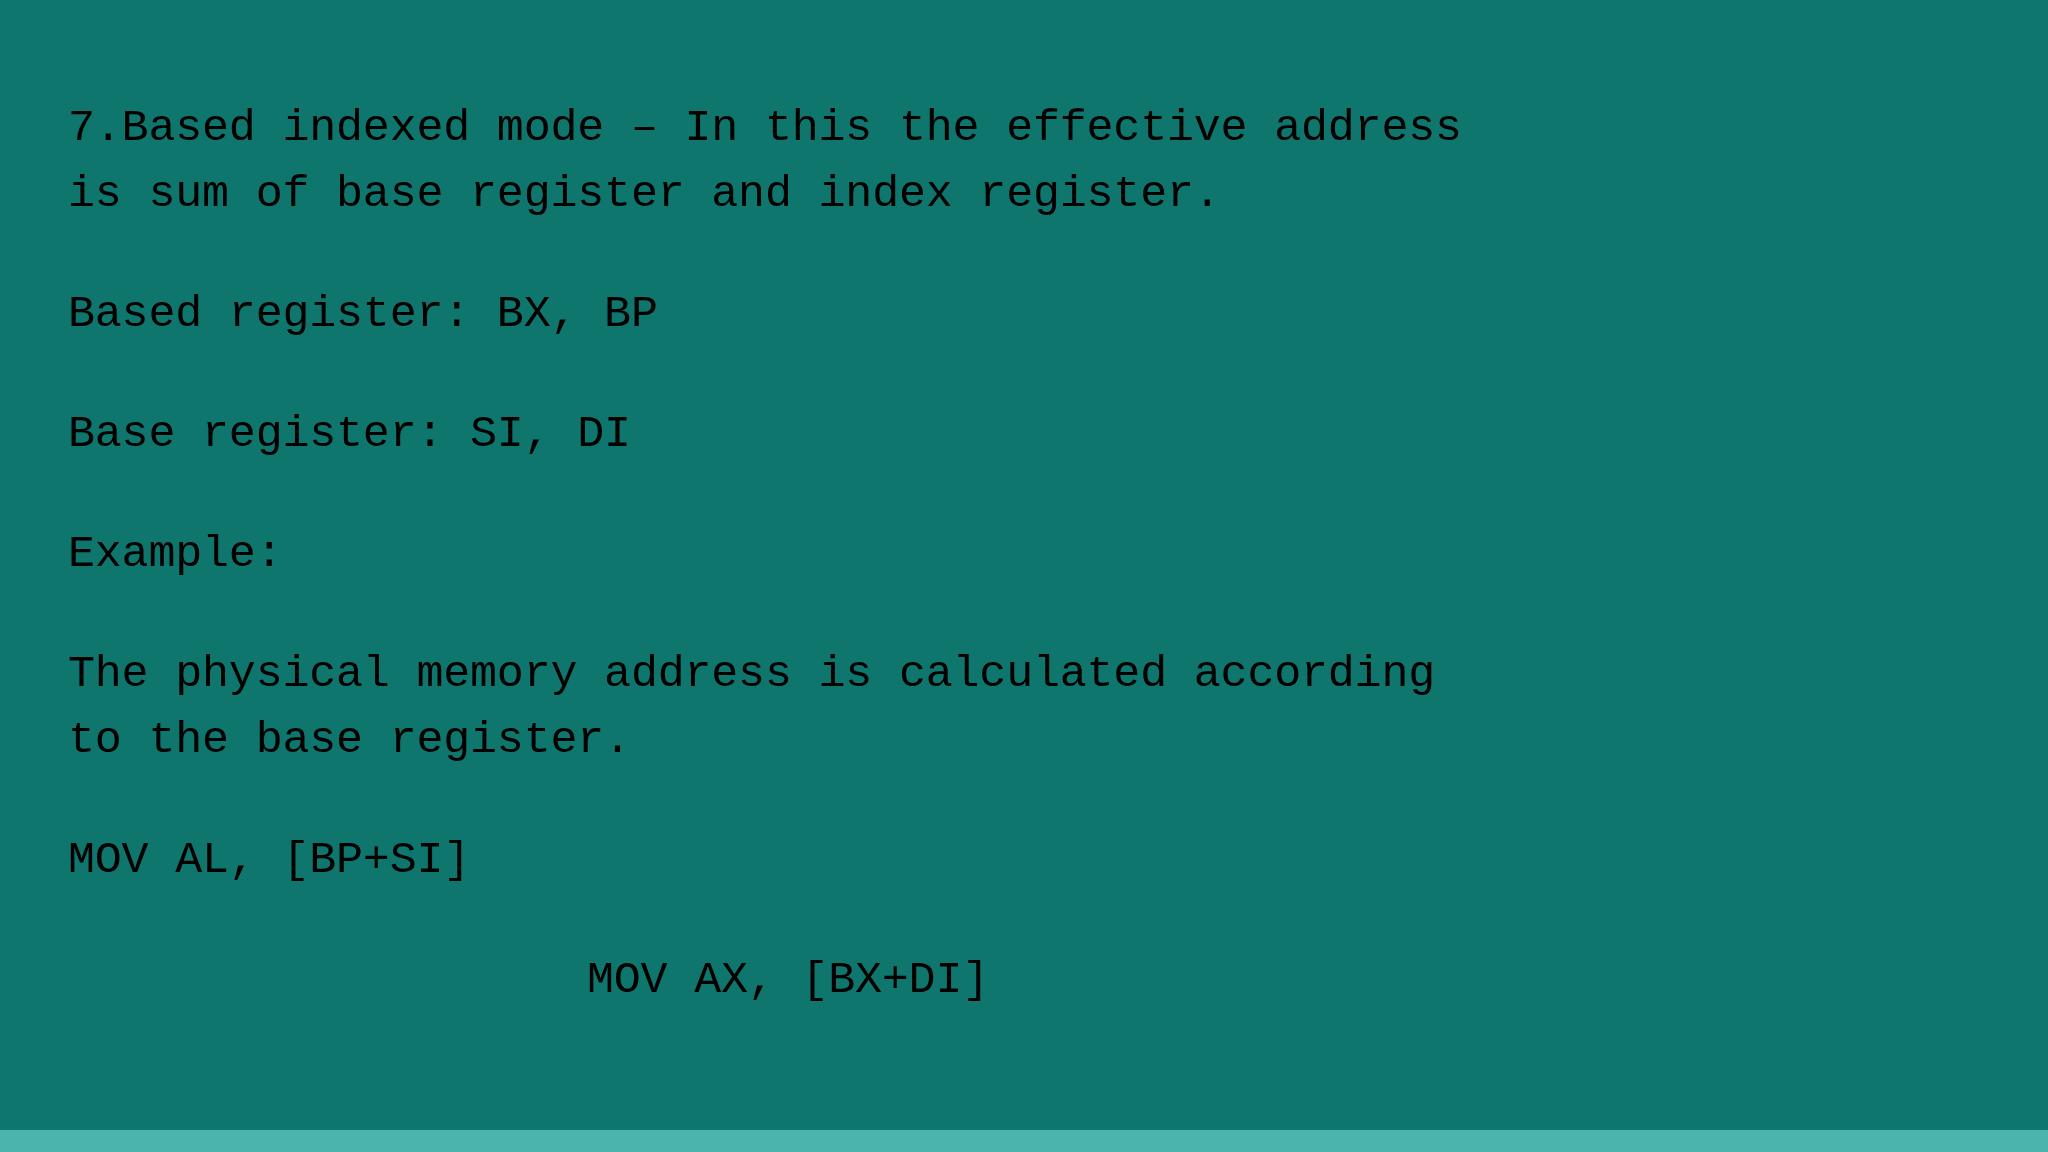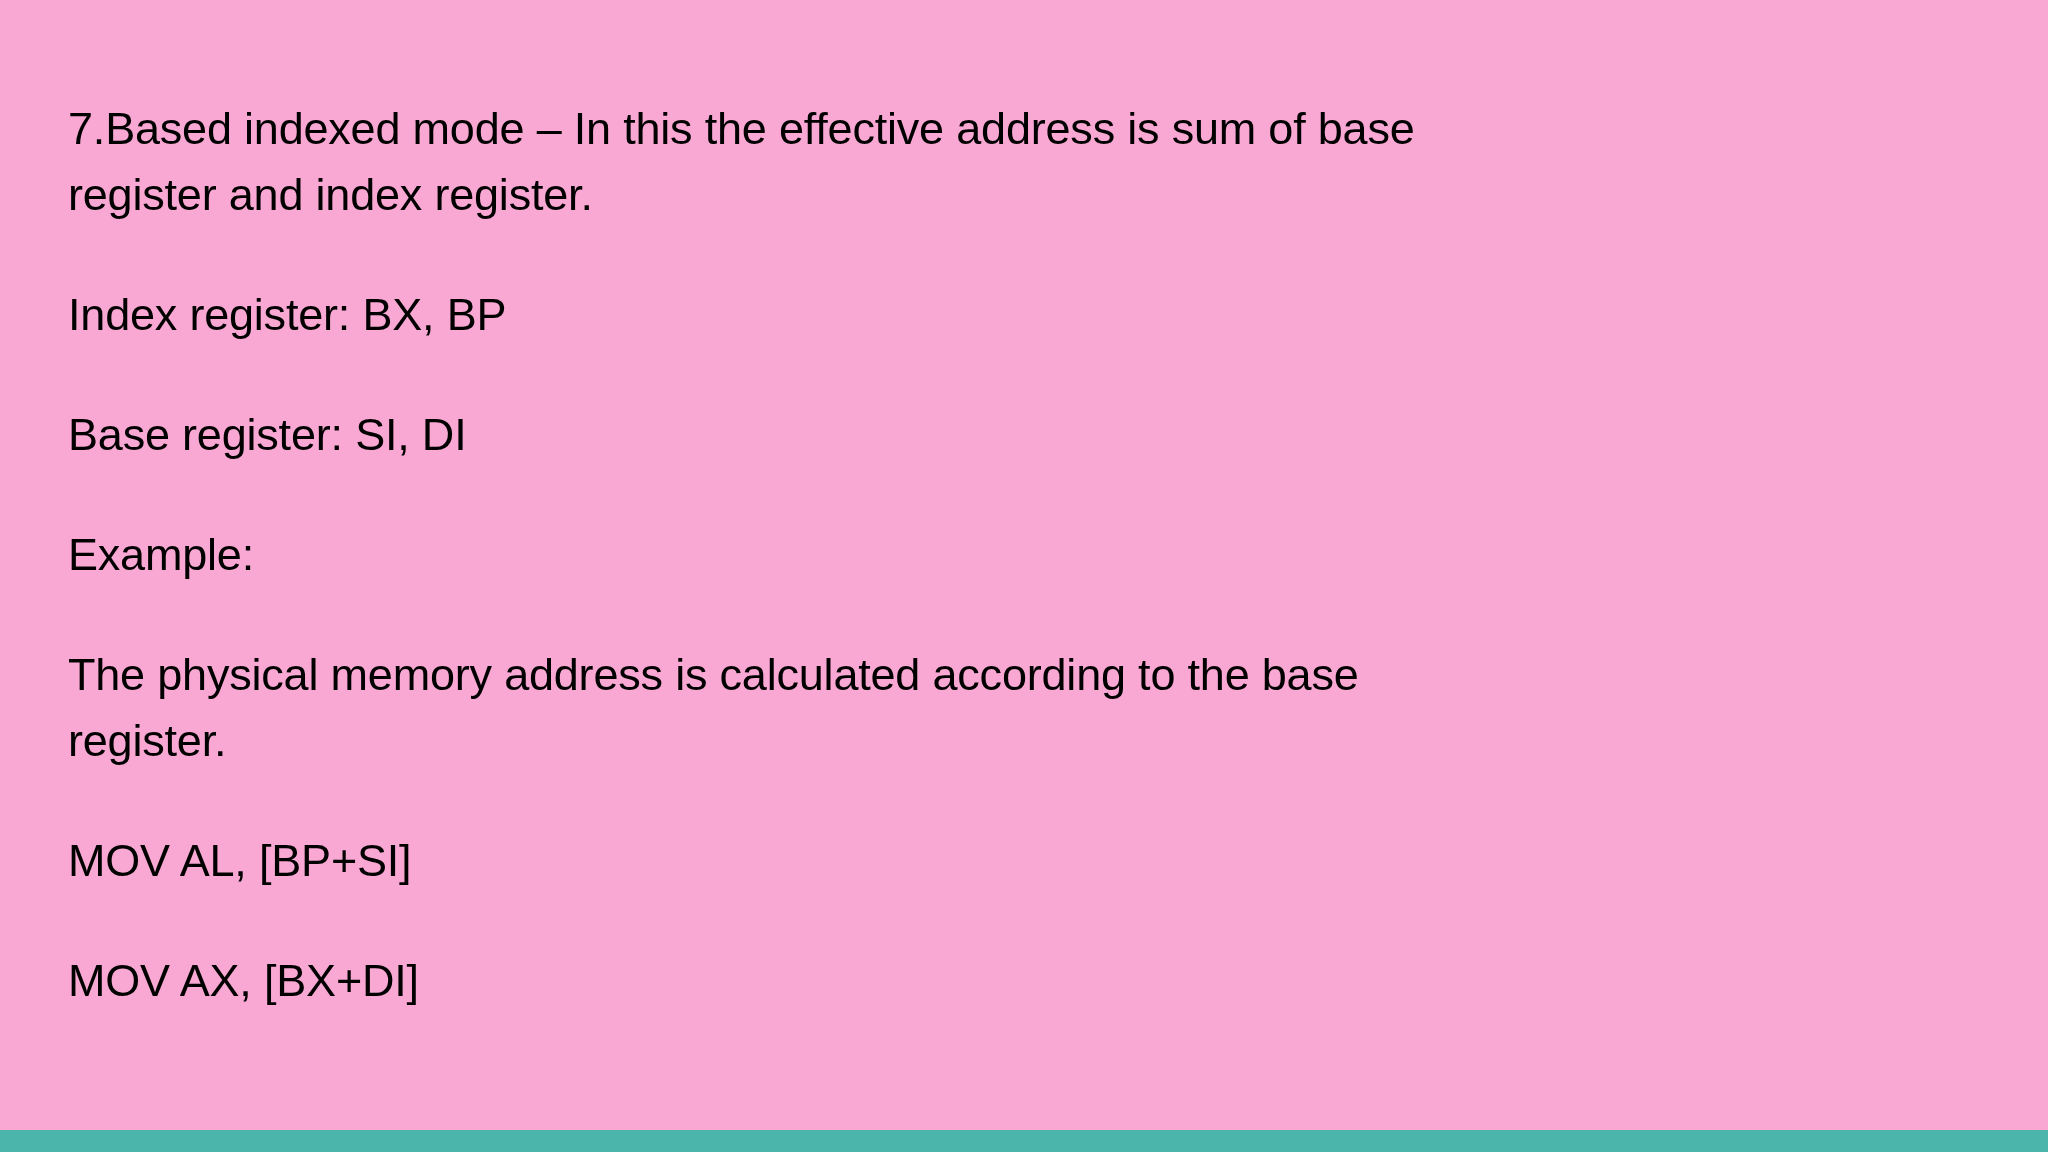--- a/index.html
+++ b/index.html
@@ -12,22 +12,23 @@
     height: 1152px;
     background: #ffffff;
     font-family: "Liberation Sans", "DejaVu Sans", sans-serif;
     overflow: hidden;
   }
 
   .slide {
     position: relative;
     width: 2048px;
     height: 1152px;
-    background: #f9a8d4;
+    background: #0f766e;
     box-sizing: border-box;
+    font-family: Liberation Mono, monospace;
   }
 
   .content-body {
     position: absolute;
     left: 68px;
     top: 96px;
     width: 1900px;
   }
 
   .para {
@@ -36,20 +37,21 @@
     line-height: 66px;
     letter-spacing: -0.2px;
     margin: 0 0 54px 0;
     font-weight: 400;
     white-space: pre-wrap;
     max-width: 1440px;
   }
 
   .para:last-child {
     margin-bottom: 0;
+    text-align: center;
   }
 
   
   .para.wrap-1 { max-width: 1432px; }
   .para.wrap-2 { max-width: 1380px; }
 
   .accent-bar {
     position: absolute;
     left: 0;
     bottom: 0;
@@ -60,21 +62,21 @@
 </style>
 </head>
 <body>
 
 <div class="slide">
 
   <div class="content-body">
 
     <p class="para wrap-1">7.Based indexed mode – In this the effective address is sum of base register and index register.</p>
 
-    <p class="para">Index register: BX, BP</p>
+    <p class="para">Based register: BX, BP</p>
 
     <p class="para">Base register: SI, DI</p>
 
     <p class="para">Example:</p>
 
     <p class="para wrap-2">The physical memory address is calculated according to the base register.</p>
 
     <p class="para">MOV AL, [BP+SI]</p>
 
     <p class="para">MOV AX, [BX+DI]</p>

